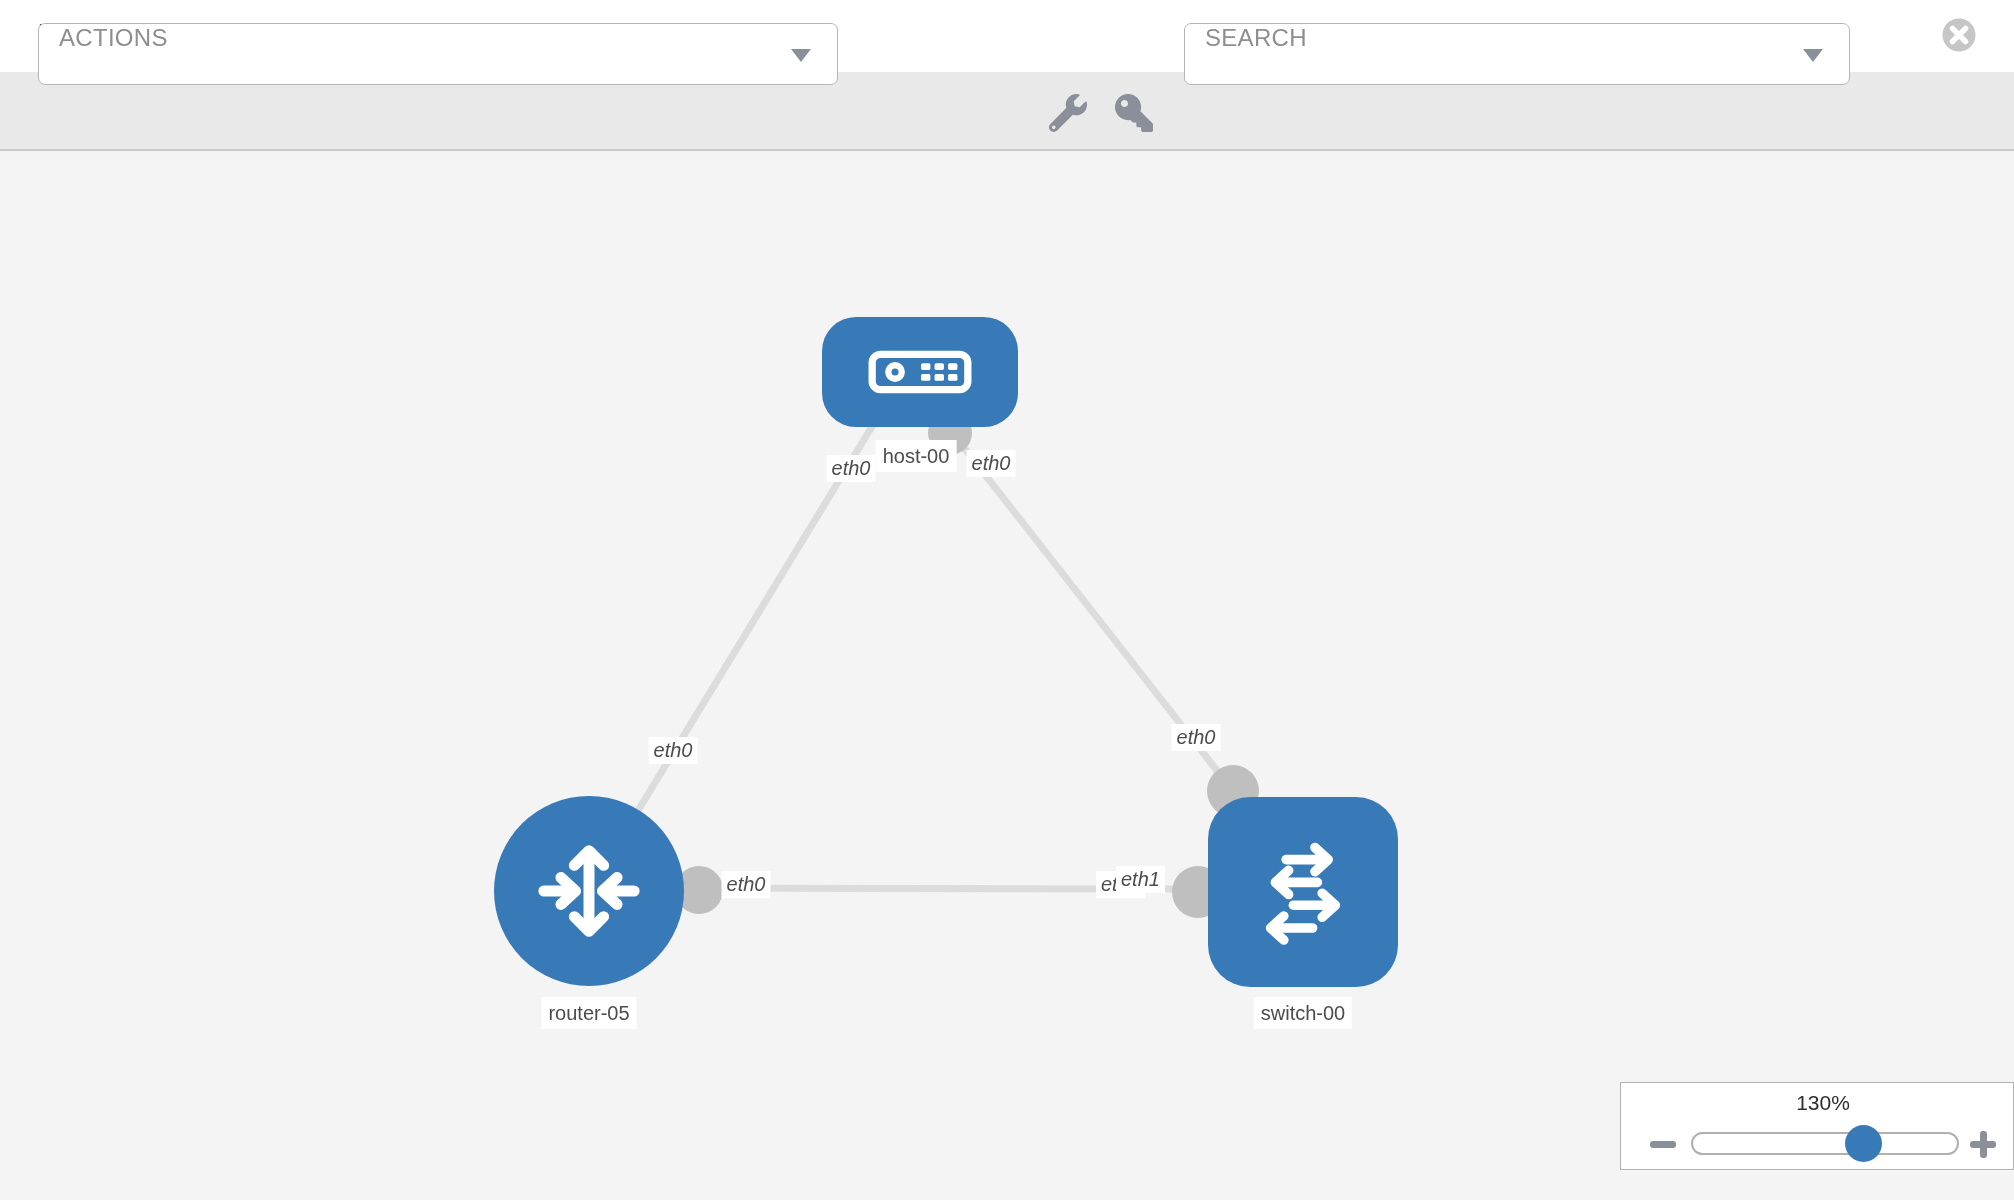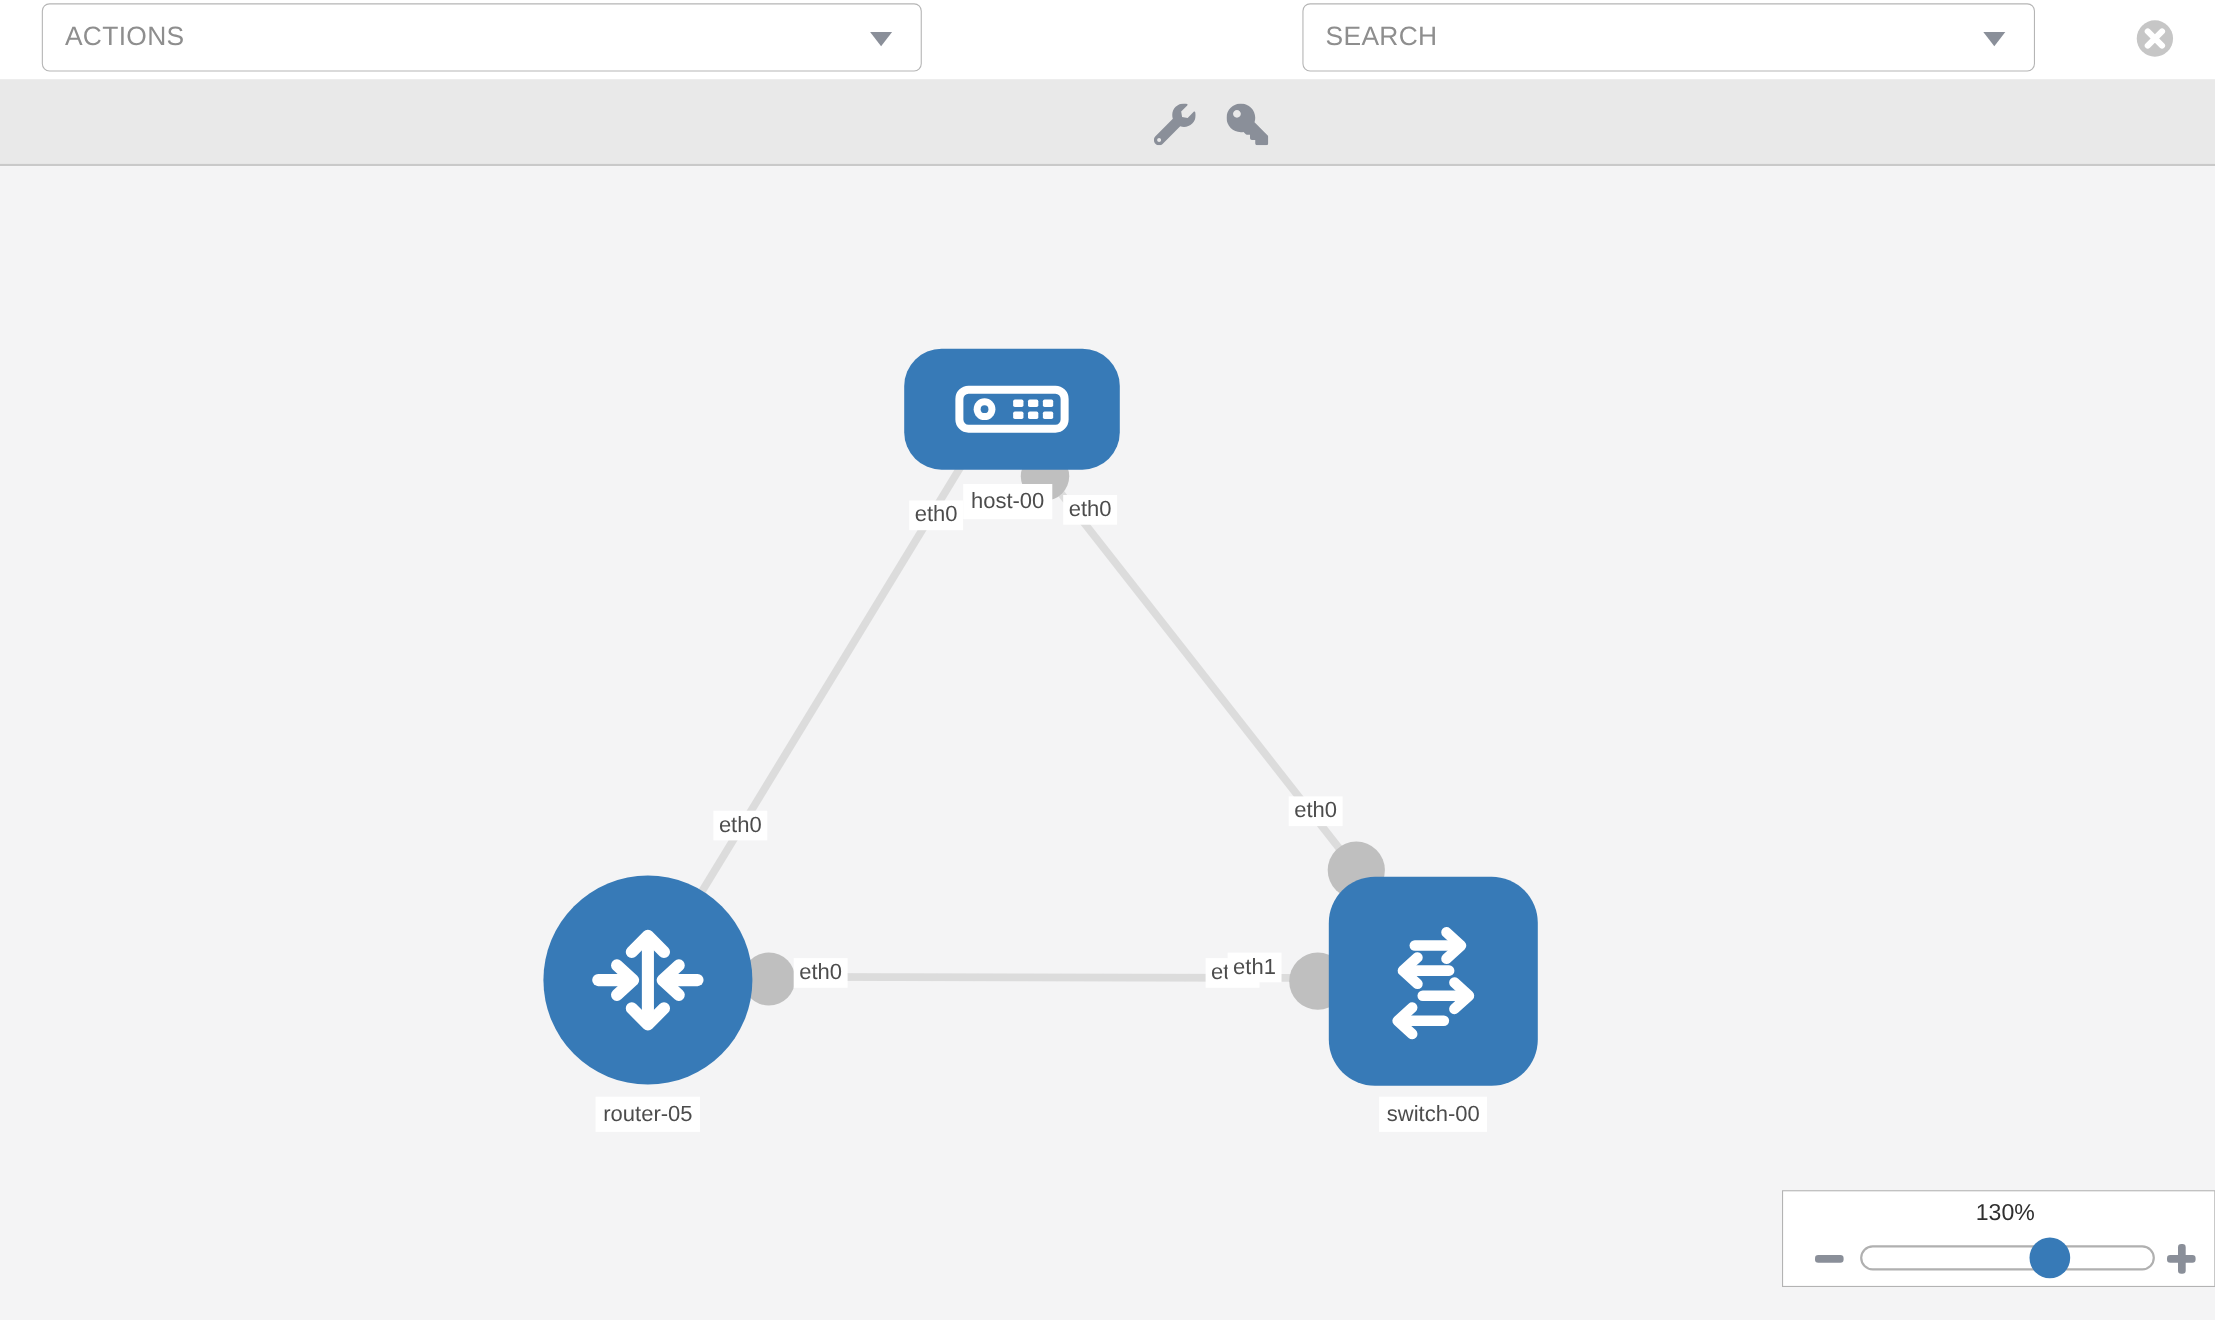--- a/index.html
+++ b/index.html
@@ -6,42 +6,42 @@
   .page{position:relative;width:2014px;height:1200px;overflow:hidden;
         font-family:"Liberation Sans",sans-serif;background:#fff;}
 
   
   .header{position:absolute;left:0;top:0;width:100%;height:72px;background:#fff;}
   .title{position:absolute;left:38px;top:18px;font-size:28px;font-weight:700;color:#4d4d4d;letter-spacing:.2px;}
   .close-btn{position:absolute;left:1941px;top:17px;width:36px;height:36px;cursor:pointer;border:0;background:transparent;padding:0;}
 
   
   .toolbar{position:absolute;left:0;top:72px;width:100%;height:79px;background:#e9e9e9;border-bottom:2px solid #c9c9c9;box-sizing:border-box;}
-  .dropdown{position:absolute;top:3px;height:62px;background:#fff;border:1px solid #b5b5b5;border-radius:7px;box-sizing:border-box;display:flex;align-items:center;cursor:pointer;}
+  .dropdown{position:absolute;top:23px;height:62px;background:#fff;border:1px solid #b5b5b5;border-radius:7px;box-sizing:border-box;display:flex;align-items:flex-start;cursor:pointer;}
   .dropdown .dd-label{margin-left:20px;font-size:24px;color:#8e8e8e;letter-spacing:.3px;}
   .dd-caret{position:absolute;right:26px;top:50%;margin-top:-5px;width:0;height:0;
             border-left:10px solid transparent;border-right:10px solid transparent;border-top:13px solid #8a8f99;}
   .dd-actions{left:38px;width:800px;}
   .dd-search{left:1184px;width:666px;}
   .tool-icon{position:absolute;top:94px;width:40px;height:40px;border:0;background:transparent;padding:0;cursor:pointer;}
   .tool-wrench{left:1048px;}
   .tool-key{left:1114px;}
 
   
   .canvas{position:absolute;left:0;top:151px;width:2014px;height:1049px;background:#f4f4f5;}
   .links-layer{position:absolute;left:0;top:-151px;width:2014px;height:1200px;}
 
   .node{position:absolute;background:#377ab7;display:flex;align-items:center;justify-content:center;cursor:pointer;}
   .node-host{left:822px;top:317px;width:196px;height:110px;border-radius:34px;}
   .node-router{left:494px;top:796px;width:190px;height:190px;border-radius:50%;}
   .node-switch{left:1208px;top:797px;width:190px;height:190px;border-radius:42px;}
 
   .chip{position:absolute;background:#fff;color:#4c4c4c;white-space:nowrap;}
   .node-label{font-size:20px;line-height:32px;padding:0 7px;transform:translateX(-50%);}
-  .eth-label{font-size:20px;line-height:27px;padding:0 5px;transform:translateX(-50%);}
+  .eth-label{font-size:20px;line-height:27px;padding:0 5px;transform:translateX(-50%);font-style:italic;}
   .eth-label.no-center{transform:none;}
 
   
   .lbl-host{left:916px;top:440px;}
   .lbl-router{left:589px;top:997px;}
   .lbl-switch{left:1303px;top:997px;}
   .eth-host-left{left:851px;top:455px;}
   .eth-host-right{left:991px;top:450px;}
   .eth-router-diag{left:673px;top:737px;}
   .eth-switch-diag{left:1196px;top:724px;}

